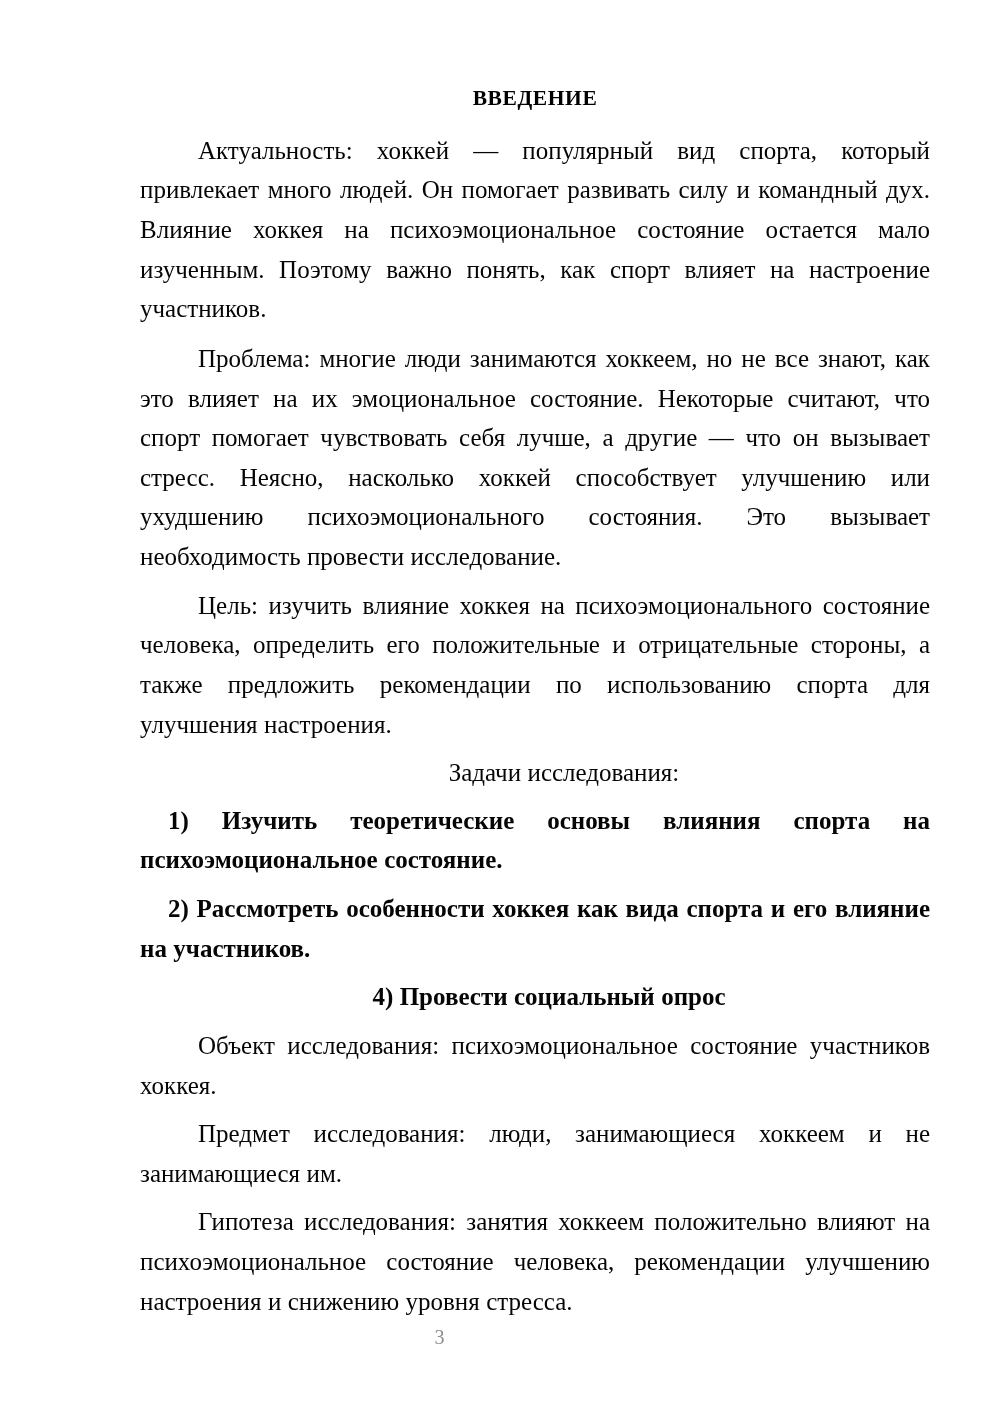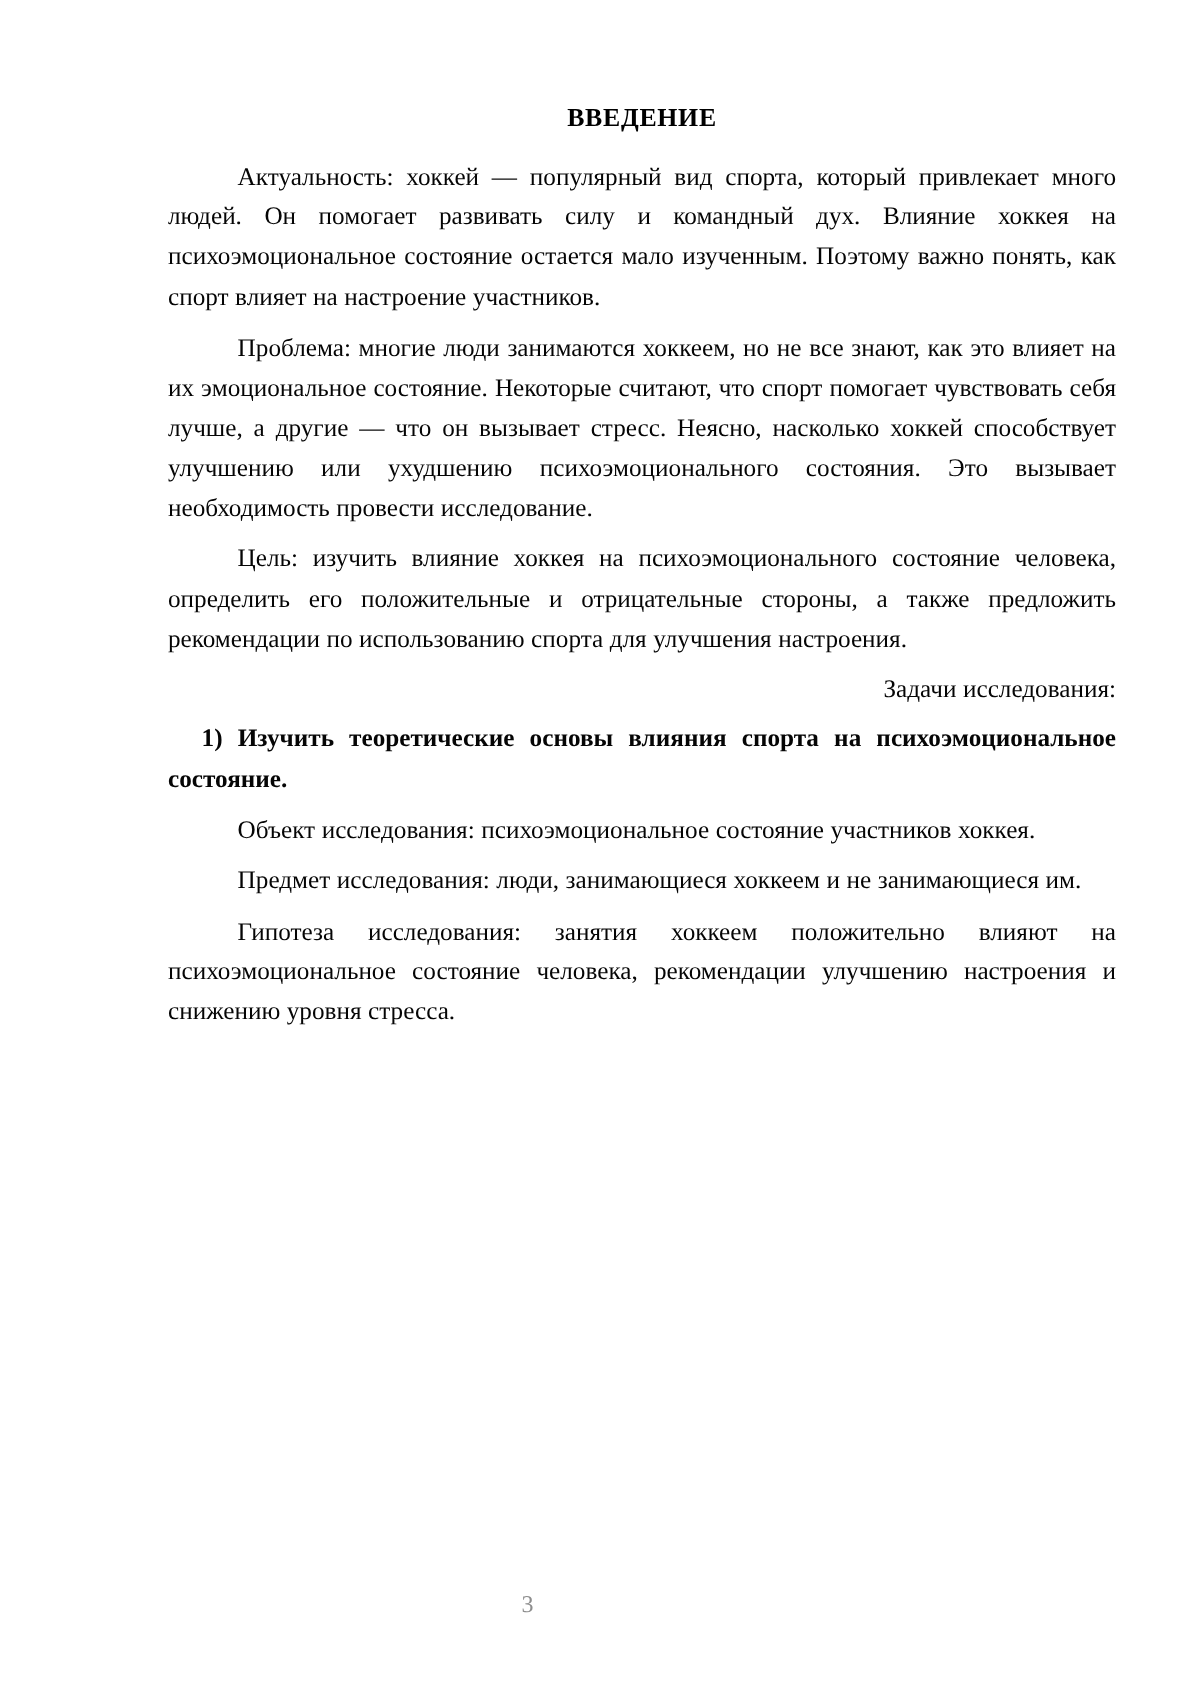--- a/index.html
+++ b/index.html
@@ -35,21 +35,21 @@
     font-size: 21.5px;
     font-weight: bold;
     text-align: center;
     letter-spacing: 0.6px;
     margin: 0 0 19px 0;
     line-height: 1.2;
     color: #000000;
   }
 
   .para {
-    font-size: 21px;
+    font-size: 25px;
     line-height: 1.585;
     text-align: justify;
     text-justify: inter-word;
     text-indent: 58px;
     margin: 0 0 9px 0;
     hyphens: none;
     word-spacing: 0.2px;
   }
 
   .para.lead {
@@ -59,21 +59,21 @@
   .para.list-item {
     text-indent: 28px;
     font-weight: bold;
   }
 
   .para.tight {
     margin-bottom: 8px;
   }
 
   .para.nojust {
-    text-align: right;
+    text-align: center;
   }
 
   .page-number {
     position: absolute;
     left: 0;
     right: 0;
     top: 1327px;
     text-align: center;
     font-size: 20px;
     color: #8d8d8d;
@@ -91,22 +91,24 @@
     <p class="para lead">Актуальность: хоккей — популярный вид спорта, который привлекает много людей. Он помогает развивать силу и командный дух. Влияние хоккея на психоэмоциональное состояние остается мало изученным. Поэтому важно понять, как спорт влияет на настроение участников.</p>
 
     <p class="para">Проблема: многие люди занимаются хоккеем, но не все знают, как это влияет на их эмоциональное состояние. Некоторые считают, что спорт помогает чувствовать себя лучше, а другие — что он вызывает стресс. Неясно, насколько хоккей способствует улучшению или ухудшению психоэмоционального состояния. Это вызывает необходимость провести исследование.</p>
 
     <p class="para">Цель: изучить влияние хоккея на психоэмоционального состояние человека, определить его положительные и отрицательные стороны, а также предложить рекомендации по использованию спорта для улучшения настроения.</p>
 
     <p class="para nojust tight">Задачи исследования:</p>
 
     <p class="para list-item">1) Изучить теоретические основы влияния спорта на психоэмоциональное состояние.</p>
 
+    <p class="para list-item">2) Рассмотреть особенности хоккея как вида спорта и его влияние на участников.</p>
 
 
+    <p class="para list-item nojust">4) Провести социальный опрос</p>
 
 
     <p class="para">Объект исследования: психоэмоциональное состояние участников хоккея.</p>
 
     <p class="para">Предмет исследования: люди, занимающиеся хоккеем и не занимающиеся им.</p>
 
     <p class="para">Гипотеза исследования: занятия хоккеем положительно влияют на психоэмоциональное состояние человека, рекомендации улучшению настроения и снижению уровня стресса.</p>
 
   </div>
 

